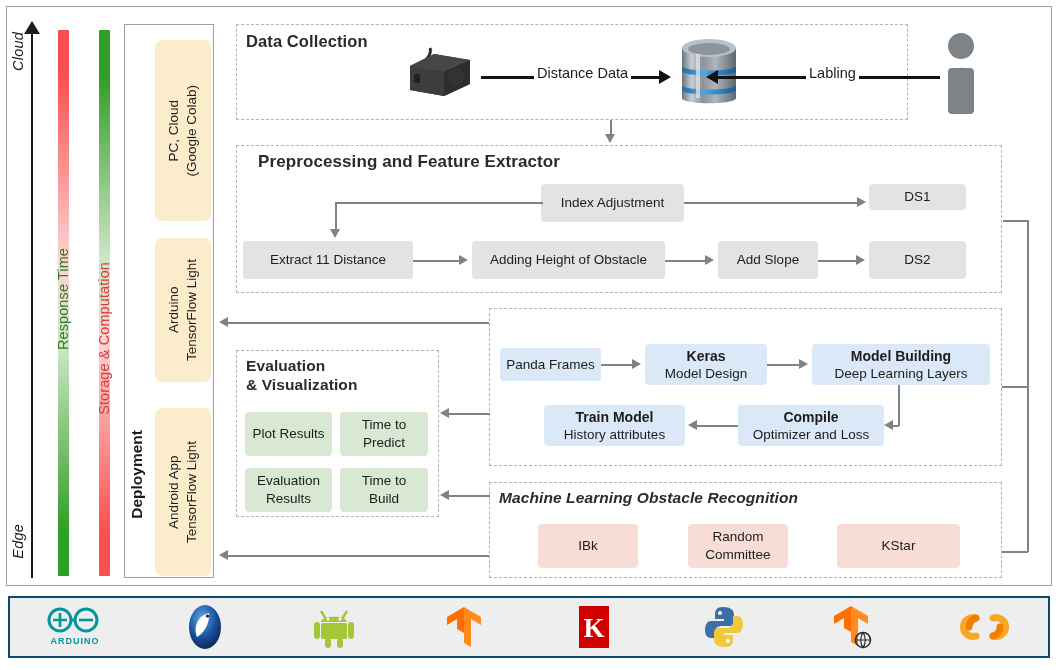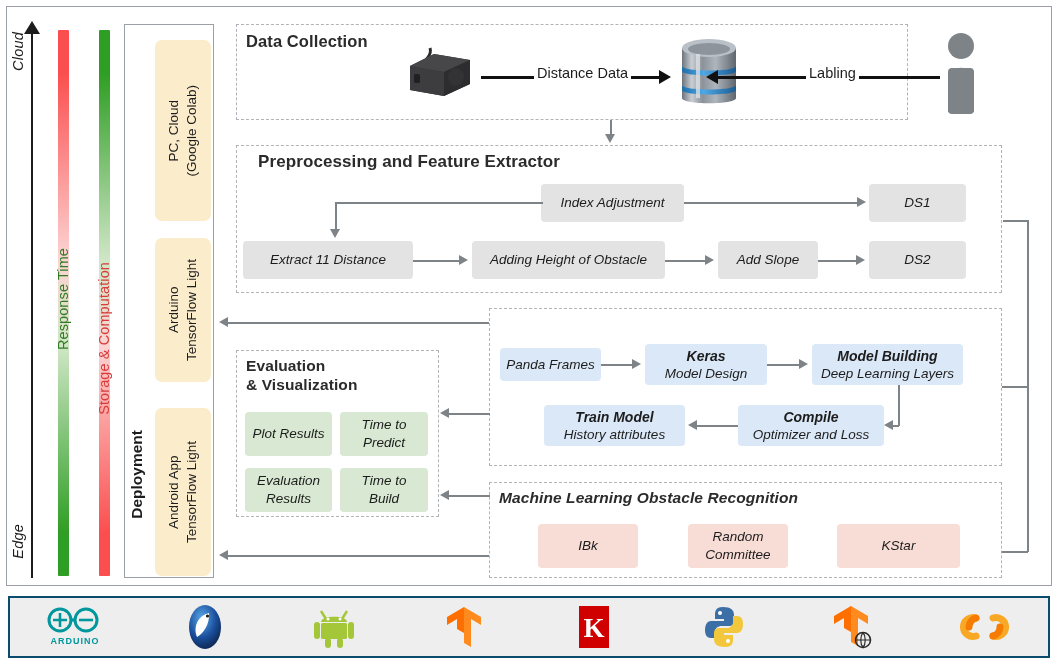--- a/index.html
+++ b/index.html
@@ -96,21 +96,21 @@
   #sec-ml{left:489px;top:482px;width:513px;height:96px;}
   #t-ml{left:499px;top:489px;font-size:15.5px;font-style:italic;}
 
   #sec-eval{left:236px;top:350px;width:203px;height:167px;}
   #t-eval{left:246px;top:356px;font-size:15.5px;line-height:1.25;white-space:pre-line;}
 
   
   .node{
     position:absolute;border-radius:4px;display:flex;flex-direction:column;
     align-items:center;justify-content:center;text-align:center;
-    font-size:13.5px;color:#1c1c1c;line-height:1.3;box-sizing:border-box;padding:2px 6px;font-style:italic;
+    font-size:13.5px;color:#1c1c1c;line-height:1.3;box-sizing:border-box;padding:2px 6px;
   }
   .node .ttl{font-weight:bold;font-size:14px;}
   .node .sub{font-size:13.5px;}
   .node.gray{background:#e3e3e3;}
   .node.blue{background:#dbe8f7;}
   .node.pink{background:#f8dcd6;}
   .node.green{background:#d8e8d2;}
 
   
   .ln{position:absolute;background:#7e8387;}
@@ -227,21 +227,21 @@
 
   <div class="ln v" style="left:610px;top:120px;height:17px;"></div>
   <div class="arw down" style="left:605px;top:134px;"></div>
 
   <div class="sect" id="sec-pre"></div>
   <div class="sect-title" id="t-pre">Preprocessing and Feature Extractor</div>
 
   <div class="node gray" style="left:541px;top:184px;width:143px;height:38px;">
       <span>Index Adjustment</span>
     </div>
-  <div class="node gray" style="left:869px;top:184px;width:97px;height:38px;">
+  <div class="node gray" style="left:869px;top:184px;width:97px;height:26px;">
       <span>DS1</span>
     </div>
 
   <div class="node gray" style="left:243px;top:241px;width:170px;height:38px;">
       <span>Extract 11 Distance</span>
     </div>
   <div class="node gray" style="left:472px;top:241px;width:193px;height:38px;">
       <span>Adding Height of Obstacle</span>
     </div>
   <div class="node gray" style="left:718px;top:241px;width:100px;height:38px;">
@@ -276,21 +276,21 @@
 
   <div class="sect" id="sec-dl"></div>
 
   <div class="node blue" style="left:500px;top:348px;width:101px;height:33px;">
     <span class="sub">Panda Frames</span>
   </div>
   <div class="node blue" style="left:645px;top:344px;width:122px;height:41px;">
     <span class="ttl">Keras</span>
     <span class="sub">Model Design</span>
   </div>
-  <div class="node blue" style="left:812px;top:344px;width:151px;height:41px;">
+  <div class="node blue" style="left:812px;top:344px;width:178px;height:41px;">
     <span class="ttl">Model Building</span>
     <span class="sub">Deep Learning Layers</span>
   </div>
   <div class="node blue" style="left:738px;top:405px;width:146px;height:41px;">
     <span class="ttl">Compile</span>
     <span class="sub">Optimizer and Loss</span>
   </div>
   <div class="node blue" style="left:544px;top:405px;width:141px;height:41px;">
     <span class="ttl">Train Model</span>
     <span class="sub">History attributes</span>

